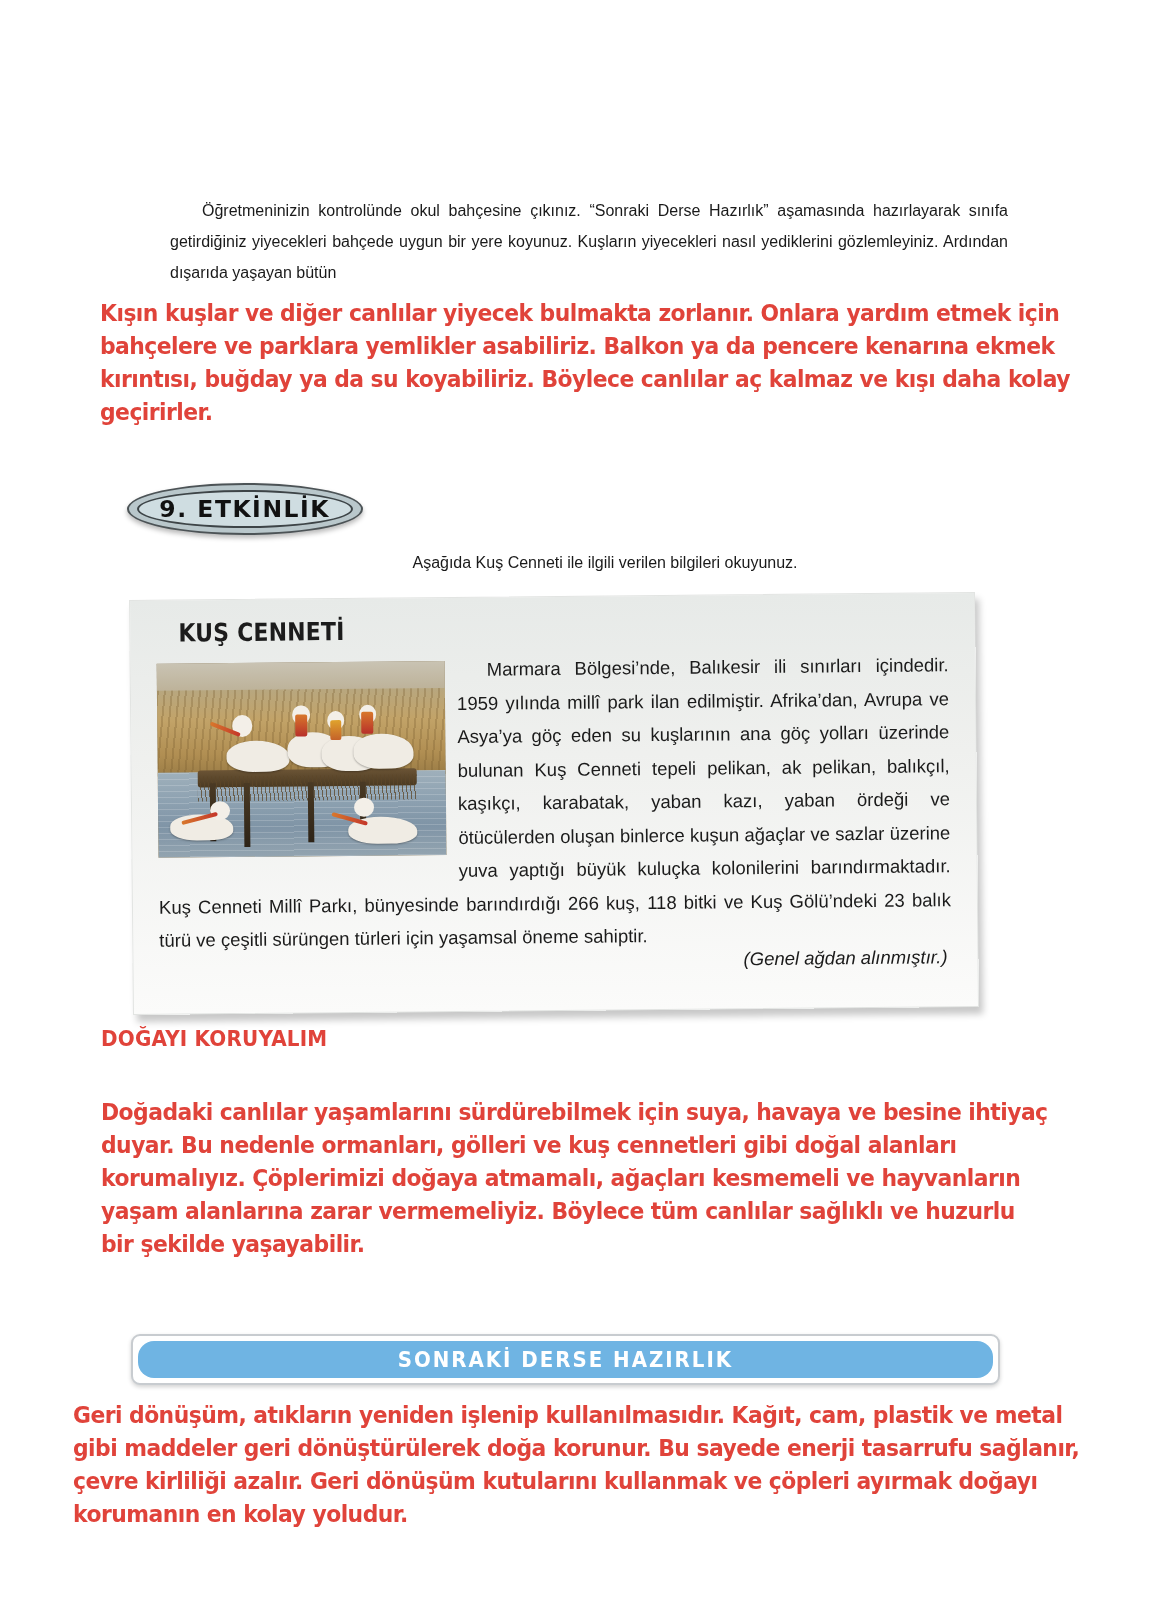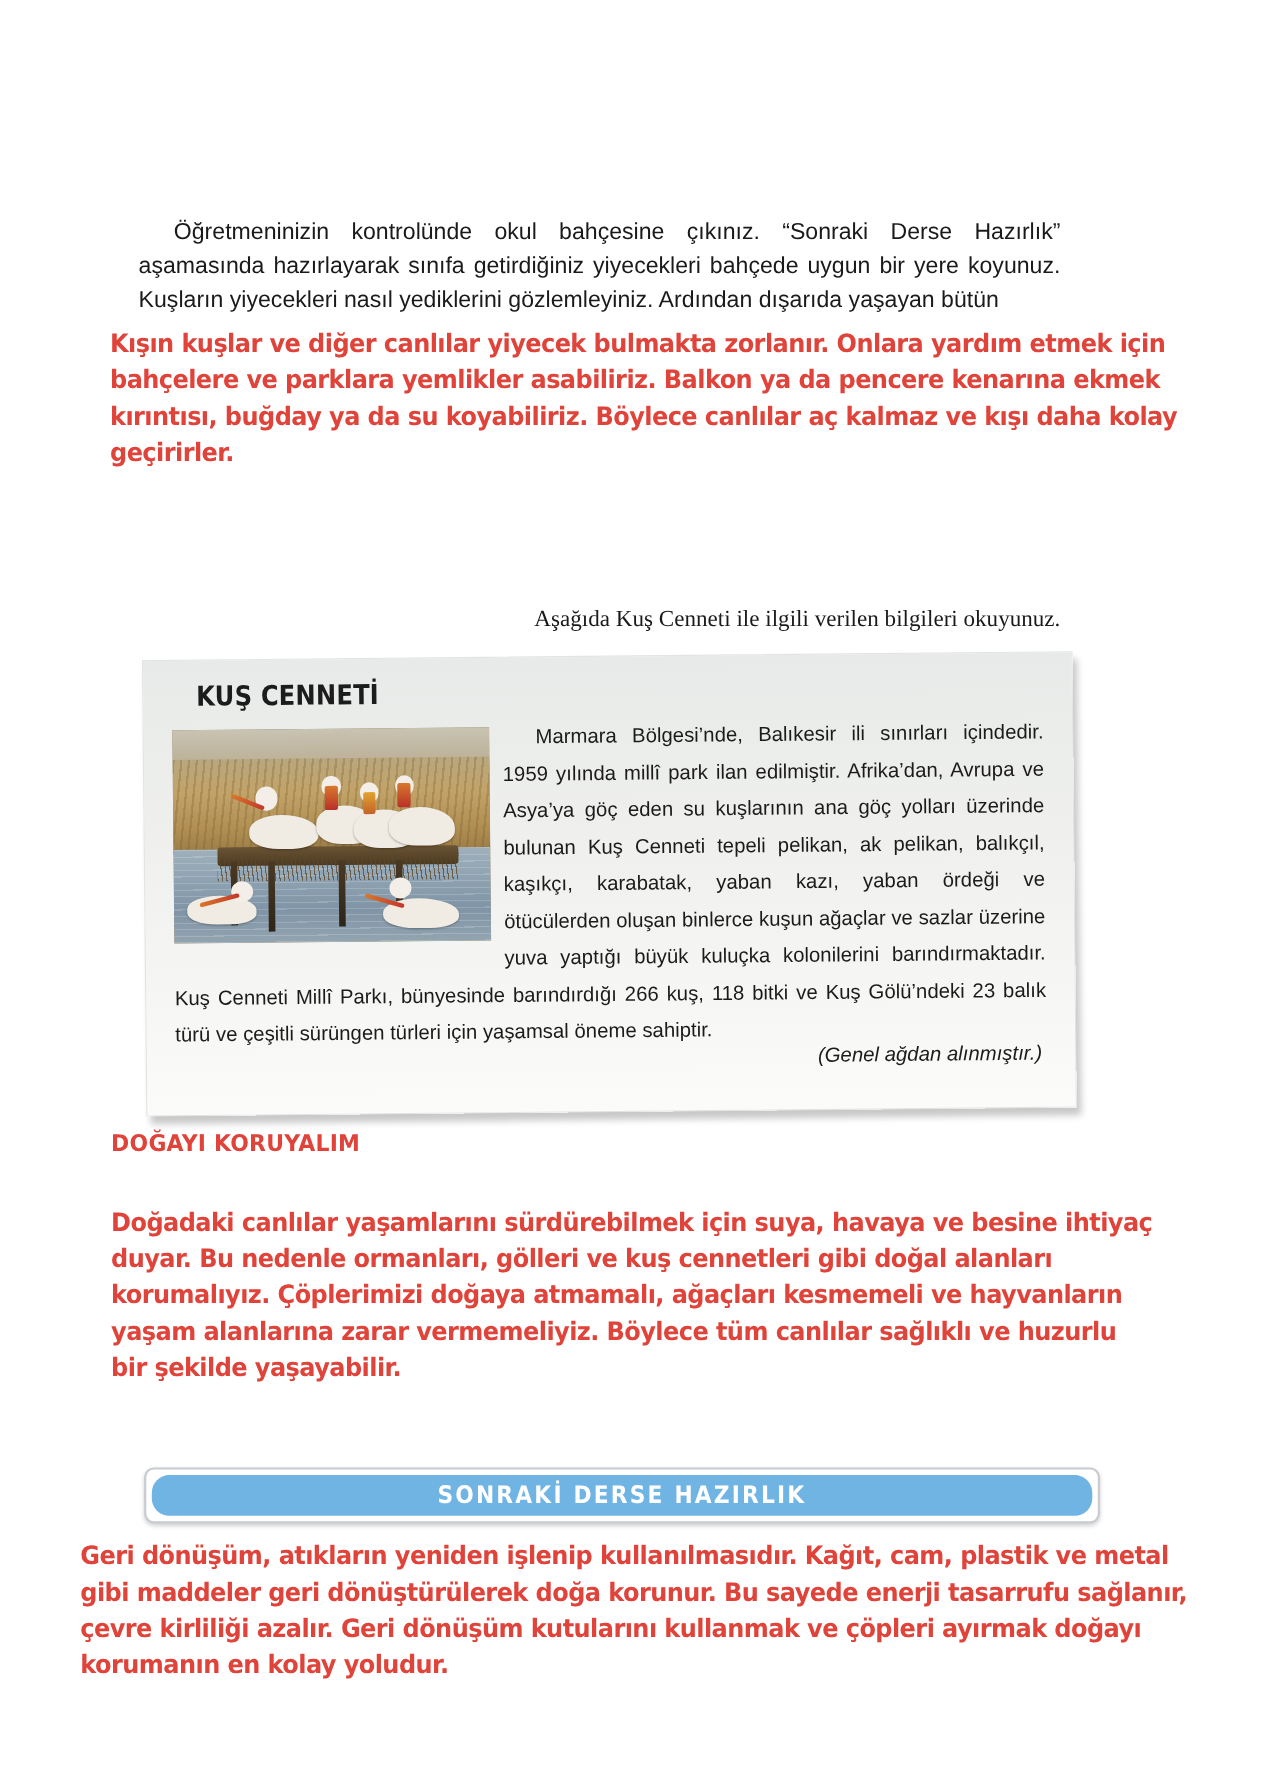--- a/index.html
+++ b/index.html
@@ -45,25 +45,26 @@
     font-size: 23px;
     letter-spacing: 1.5px;
     color: #111111;
     transform: scaleX(1.02);
     white-space: nowrap;
   }
 
   
   .para-black {
     position: absolute;
-    font-size: 21px;
+    font-size: 16px;
     line-height: 31px;
     color: #1a1a1a;
     text-align: justify;
     font-family: "Liberation Sans", sans-serif;
+    margin-left: 44px;
   }
   .para-black .indent { display: inline-block; width: 32px; }
 
   
   .para-red {
     position: absolute;
     color: #e0433a;
     font-weight: bold;
     font-family: "DejaVu Sans", sans-serif;
     font-size: 23px;
@@ -194,22 +195,29 @@
 </head>
 <body>
 
 <div class="page">
 
 
   <div class="para-black" style="left:126px; top:195px; width:838px;"><span class="indent"></span><span>Öğretmeninizin kontrolünde okul bahçesine çıkınız. “Sonraki Derse Hazırlık” aşamasında hazırlayarak sınıfa getirdiğiniz yiyecekleri bahçede uygun bir yere koyunuz. Kuşların yiyecekleri nasıl yediklerini gözlemleyiniz. Ardından dışarıda yaşayan bütün</span></div>
 
   <div class="para-red" style="left:100px; top:297px; width:1030px;"><span>Kışın kuşlar ve diğer canlılar yiyecek bulmakta zorlanır. Onlara yardım etmek için bahçelere ve parklara yemlikler asabiliriz. Balkon ya da pencere kenarına ekmek kırıntısı, buğday ya da su koyabiliriz. Böylece canlılar aç kalmaz ve kışı daha kolay geçirirler.</span></div>
 
-
-  <div class="para-black" style="left:126px; top:547px; width:838px; text-align:right;font-family:Liberation Serif, serif;"><span class="indent"></span><span>Aşağıda Kuş Cenneti ile ilgili verilen bilgileri okuyunuz.</span></div>
+  <div class="badge-wrap" style="left:127px; top:483px;">
+    <div class="badge-outer">
+      <div class="badge-inner">
+        <span class="badge-label">9. ETKİNLİK</span>
+      </div>
+    </div>
+  </div>
+
+  <div class="para-black" style="left:126px; top:547px; width:838px; text-align:center;"><span class="indent"></span><span>Aşağıda Kuş Cenneti ile ilgili verilen bilgileri okuyunuz.</span></div>
 
   <div class="info-box">
 
     <div class="info-title">KUŞ CENNETİ</div>
 
     <div class="info-text">
       <span class="float-img"></span>
       <span class="lead"></span><span>Marmara Bölgesi’nde, Balıkesir ili sınırları içindedir. 1959 yılında millî park ilan edilmiştir. Afrika’dan, Avrupa ve Asya’ya göç eden su kuşlarının ana göç yolları üzerinde bulunan Kuş Cenneti tepeli pelikan, ak pelikan, balıkçıl, kaşıkçı, karabatak, yaban kazı, yaban ördeği ve ötücülerden oluşan binlerce kuşun ağaçlar ve sazlar üzerine yuva yaptığı büyük kuluçka kolonilerini barındırmaktadır. Kuş Cenneti Millî Parkı, bünyesinde barındırdığı 266 kuş, 118 bitki ve Kuş Gölü’ndeki 23 balık türü ve çeşitli sürüngen türleri için yaşamsal öneme sahiptir.</span>
     </div>
 

